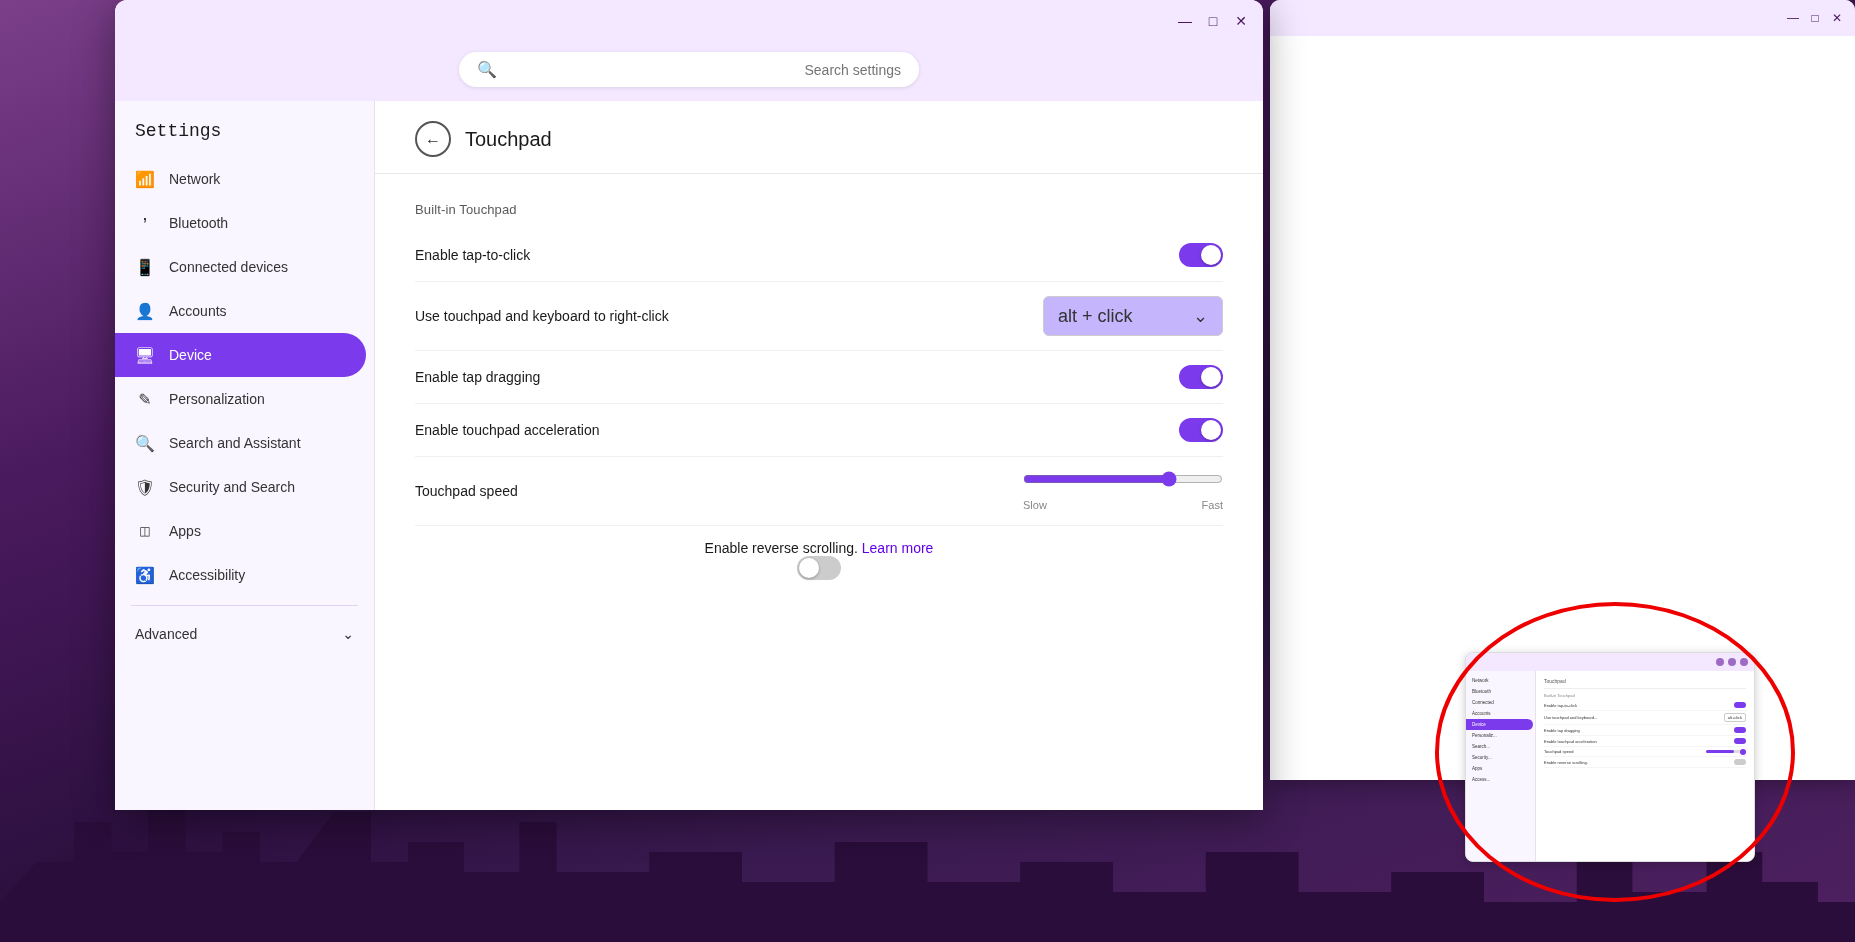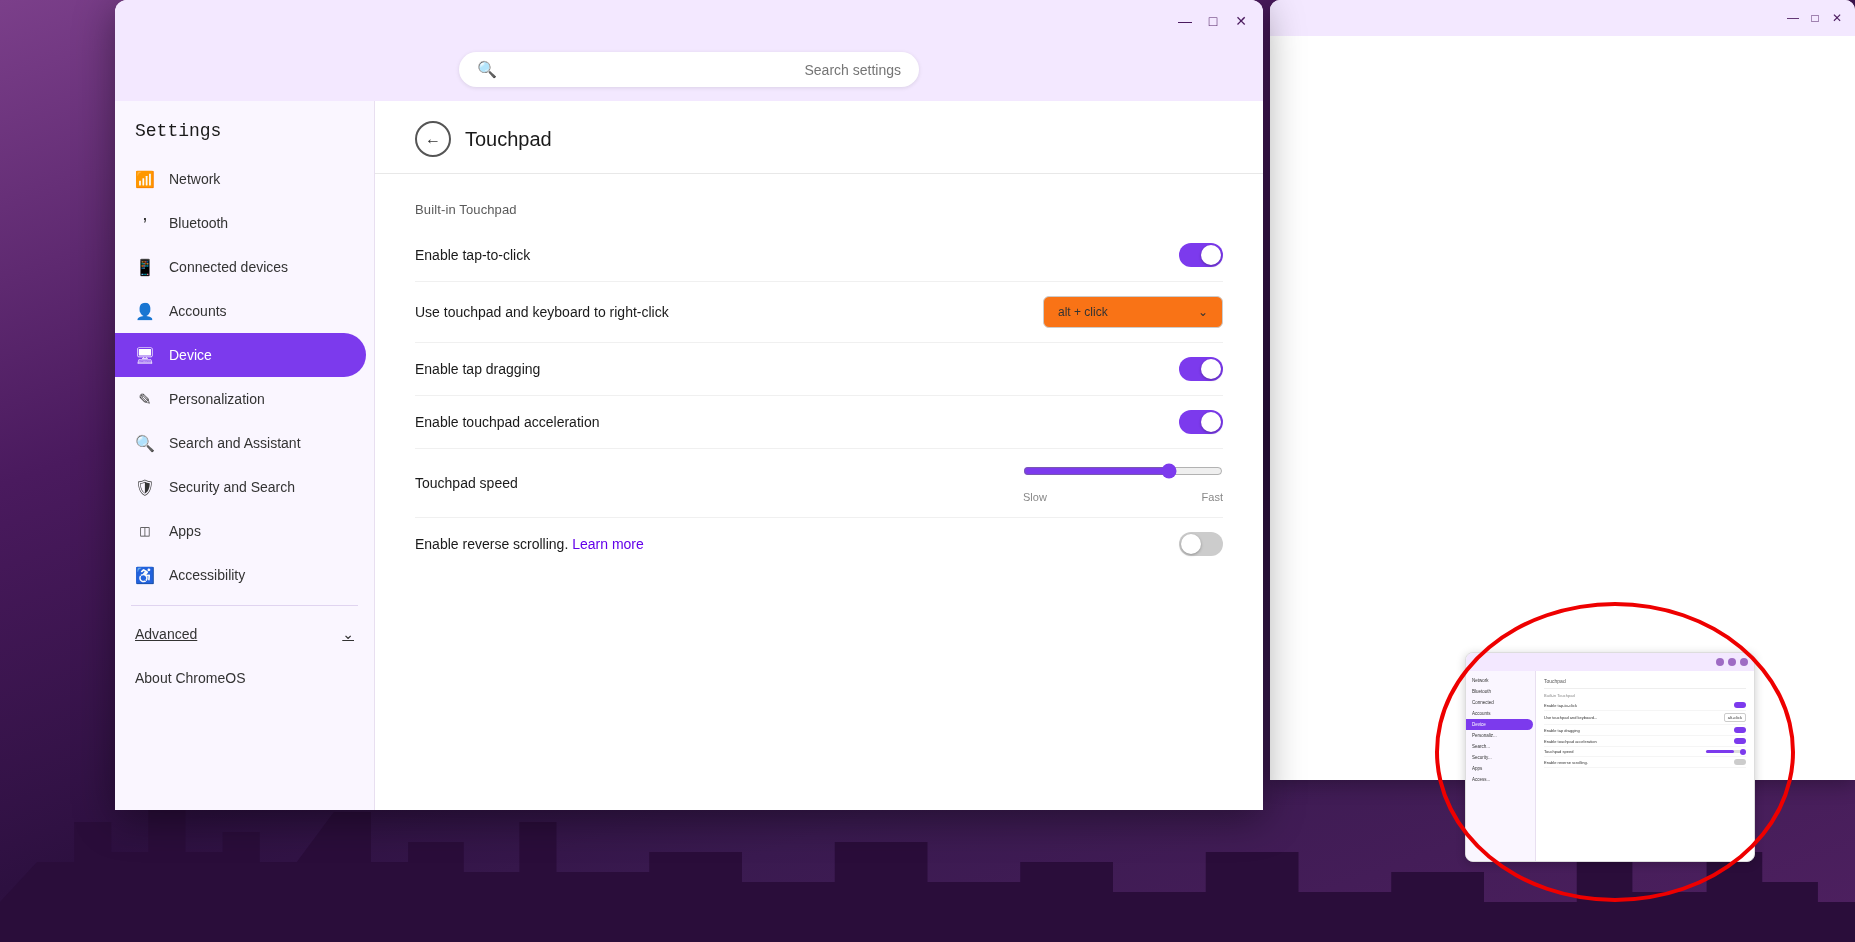--- a/index.html
+++ b/index.html
@@ -175,21 +175,20 @@
     }
 
     .sidebar-advanced {
       display: flex;
       align-items: center;
       justify-content: space-between;
       padding: 12px 20px;
       cursor: pointer;
       color: #333;
       font-size: 14px;
-      text-decoration: underline;
     }
 
     
     .content-area {
       flex: 1;
       overflow-y: auto;
       background: #fff;
       padding: 0;
     }
 
@@ -234,21 +233,21 @@
     }
 
     .setting-row {
       display: flex;
       align-items: center;
       justify-content: space-between;
       padding: 14px 0;
       border-bottom: 1px solid #f0f0f0;
     }
 
-    .setting-row:last-child { border-bottom: none; }
+    .setting-row:last-child { border-bottom: none; flex-direction: column; }
 
     .setting-label {
       font-size: 14px;
       color: #1a1a1a;
       font-weight: 400;
     }
 
     .setting-label a {
       color: #6200ea;
       text-decoration: none;
@@ -288,23 +287,23 @@
     .toggle-track.off .toggle-thumb { left: 2px; }
 
     
     .dropdown-select {
       display: flex;
       align-items: center;
       gap: 20px;
       padding: 8px 14px;
       border: 1px solid #ccc;
       border-radius: 6px;
-      background: #f97316;
-      cursor: pointer;
-      font-size: 12px;
+      background: #c4b5fd;
+      cursor: pointer;
+      font-size: 18px;
       color: #333;
       min-width: 180px;
       justify-content: space-between;
     }
 
     .slider-labels {
       display: flex;
       justify-content: space-between;
       font-size: 11px;
       color: #888;
@@ -549,23 +548,20 @@
         <span>Accessibility</span>
       </div>
 
       <div class="sidebar-divider"></div>
 
       <div class="sidebar-advanced">
         <span>Advanced</span>
         <span>⌄</span>
       </div>
 
-      <div class="sidebar-item" style="margin-top:4px;">
-        <span>About ChromeOS</span>
-      </div>
     </div>
 
     <div class="content-area">
 
       <div class="content-header">
         <button class="back-btn">
           <span>←</span>
         </button>
         <span class="content-title">Touchpad</span>
       </div>

